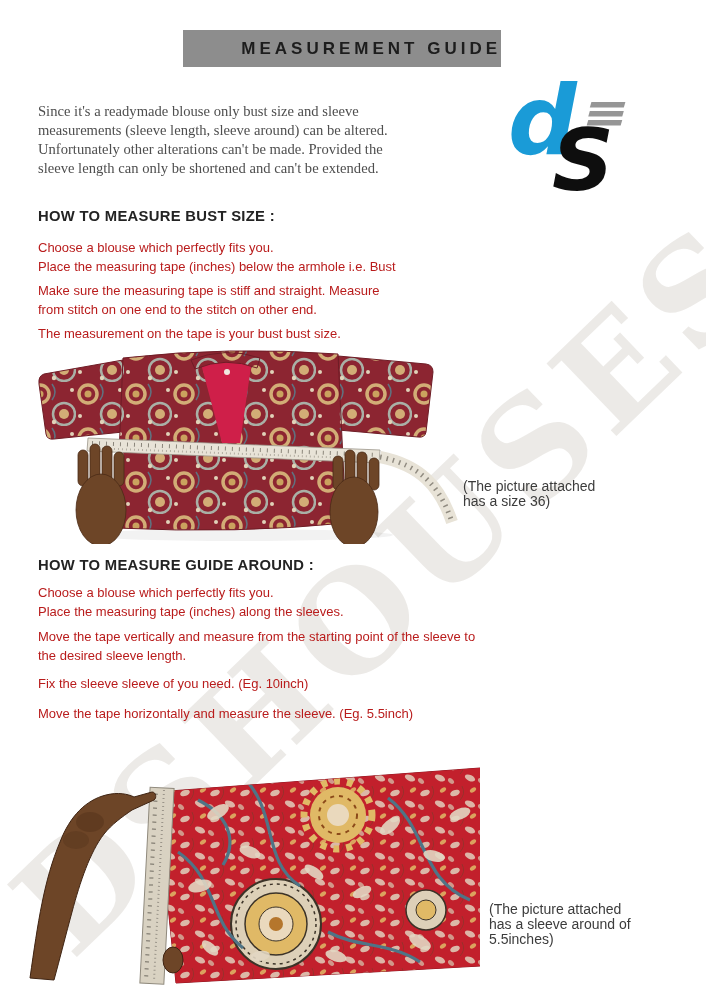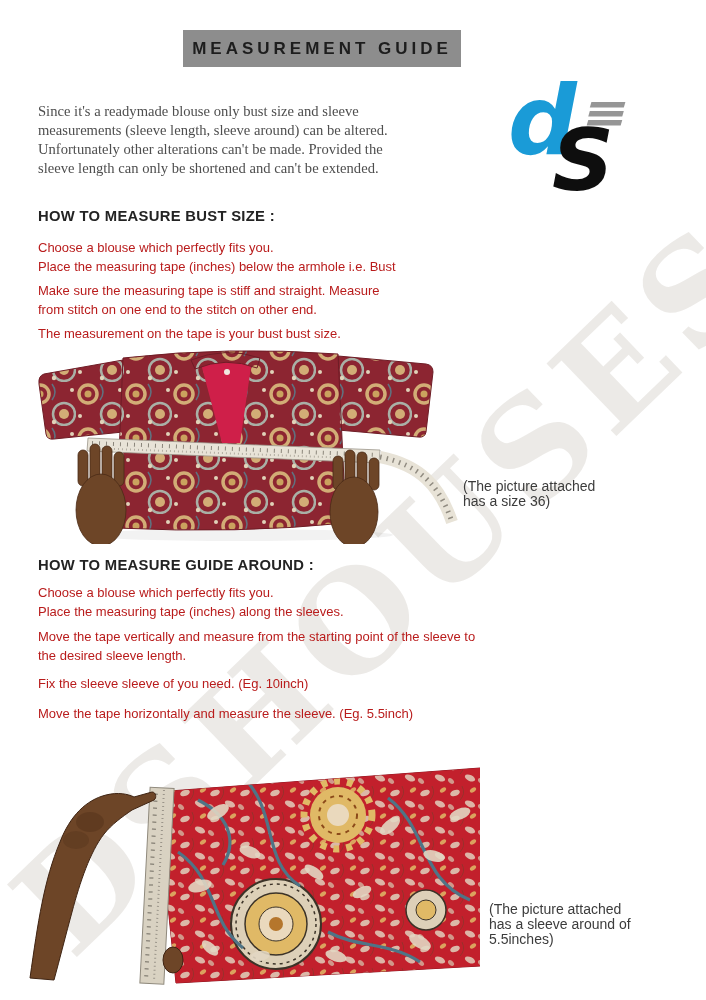--- a/index.html
+++ b/index.html
@@ -9,22 +9,22 @@
   }
   .watermark{
     position:absolute;left:-18px;top:868px;z-index:1;
     transform:rotate(-44deg);transform-origin:0 0;
     font-family:"DejaVu Serif",serif;font-weight:bold;
     font-size:138px;letter-spacing:10px;white-space:nowrap;
     color:rgba(196,190,183,0.33);pointer-events:none;
   }
   .title-bar{
     position:absolute;left:183px;top:30px;width:278px;height:37px;z-index:3;
-    background:#8d8d8d;display:flex;align-items:center;justify-content:center;
-    font-weight:bold;font-size:17px;letter-spacing:4px;color:#1d1d1d;
+    background:#8d8d8d;display:flex;align-items:center;justify-content:flex-end;
+    font-weight:bold;font-size:17px;letter-spacing:4px;color:#1d1d1d;padding-left:40px;
   }
   .intro{
     position:absolute;left:38px;top:102px;width:460px;z-index:3;
     font-size:14.6px;line-height:19px;color:#4e4e4e;white-space:pre-line;font-family:Liberation Serif, serif;
   }
   .logo{position:absolute;left:508px;top:72px;width:120px;height:124px;z-index:3;}
   .section-heading{
     position:absolute;left:38px;z-index:3;font-size:14.8px;font-weight:bold;
     color:#232323;letter-spacing:0.3px;
   }

